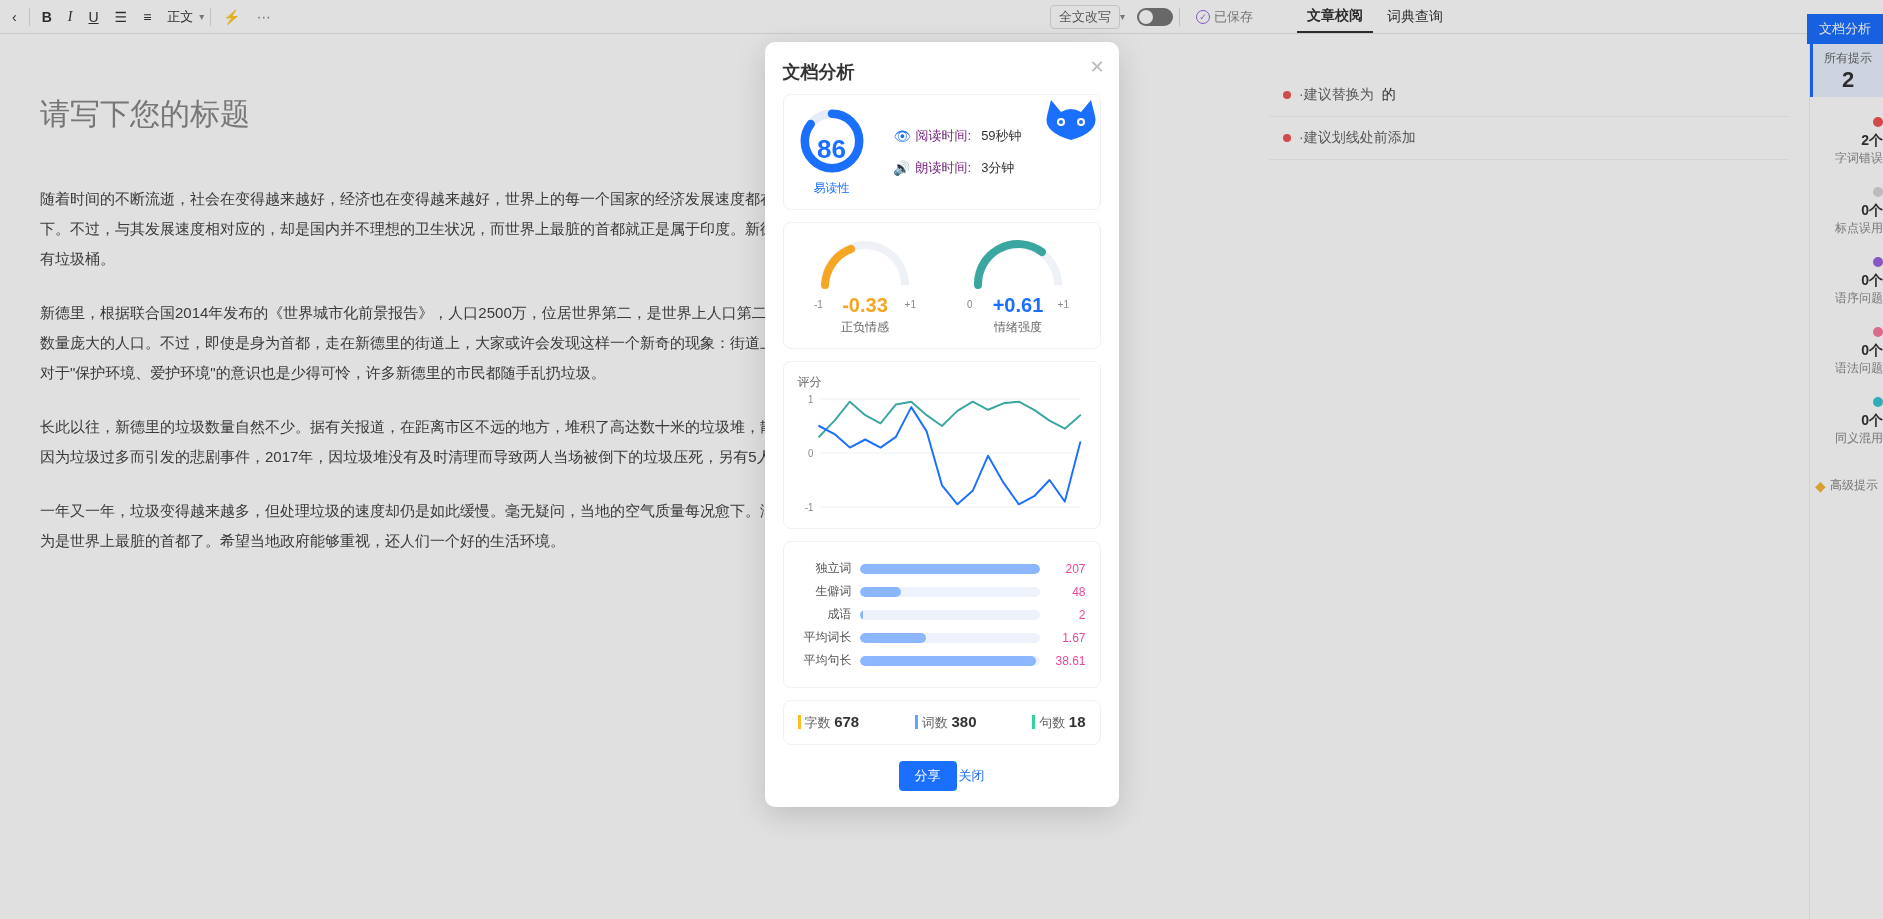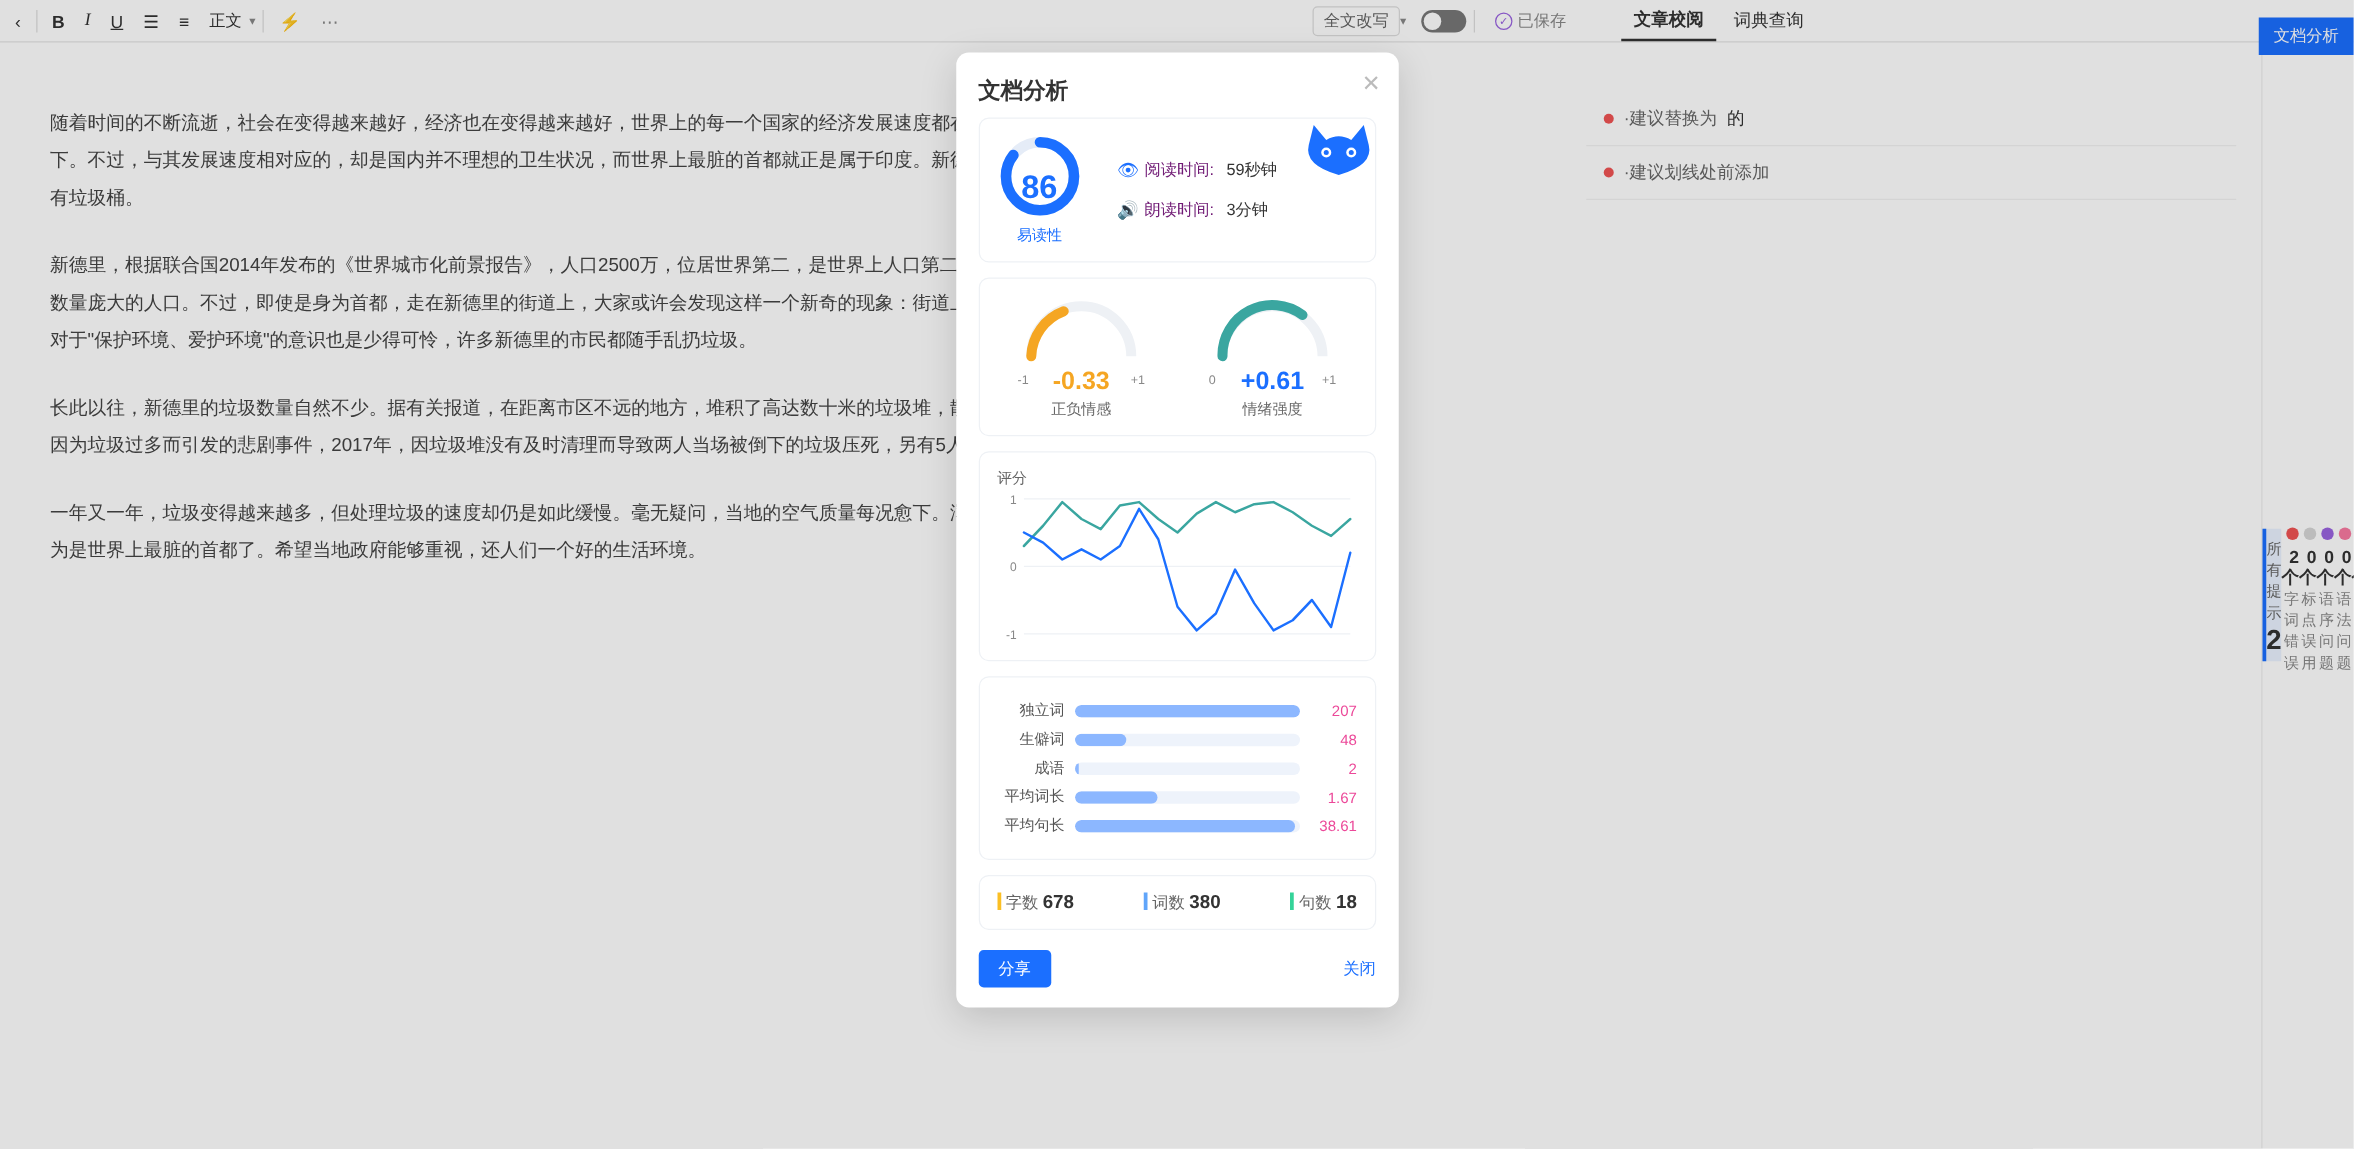--- a/index.html
+++ b/index.html
@@ -28,21 +28,21 @@
   .main { display: flex; height: calc(919px - 34px); }
   .editor { flex: 1; padding: 50px 40px; font-size: 15px; line-height: 2; color: #444; position: relative; }
   .editor .title { font-size: 30px; font-weight: 400; color: #888; margin-bottom: 40px; }
   .editor p { margin-bottom: 24px; max-width: 90%; }
 
   .suggest-col { width: 540px; padding: 40px 20px 20px 0; }
   .suggest-item { display: flex; align-items: center; gap: 8px; padding: 12px 14px; font-size: 14px; color: #666; border-bottom: 1px solid #f2f2f2; }
   .suggest-item .dot { width: 8px; height: 8px; background: #f05454; border-radius: 50%; flex-shrink: 0; }
   .suggest-item .kw { color: #333; }
 
-  .sidebar { width: 74px; background: #fff; border-left: 1px solid #eee; display: flex; flex-direction: row; align-items: center; padding-top: 8px; }
+  .sidebar { width: 74px; background: #fff; border-left: 1px solid #eee; display: flex; flex-direction: column; align-items: center; padding-top: 8px; }
   .sidebar .panel-head { text-align: center; background: #eaf2ff; width: 100%; padding: 8px 0 4px; margin-bottom: 10px; border-left: 3px solid #1b6fff; }
   .sidebar .panel-head .count { font-size: 22px; font-weight: 700; color: #333; }
   .sidebar .panel-head .lbl { font-size: 12px; color: #666; }
   .sidebar .item { text-align: right; padding: 10px 0; width: 100%; font-size: 12px; color: #888; }
   .sidebar .item .n { font-size: 14px; color: #333; font-weight: 700; }
   .sidebar .item .dot { width: 10px; height: 10px; border-radius: 50%; display: inline-block; margin-bottom: 2px; }
   .sidebar .adv { margin-top: 20px; font-size: 12px; color: #888; display: flex; align-items: center; gap: 4px; }
   .sidebar .adv .diamond { color: #f6b73c; font-size: 14px; }
 
   
@@ -84,21 +84,21 @@
   .bars .brow .btrack { flex: 1; height: 10px; background: #eef3fb; border-radius: 5px; position: relative; overflow: hidden; }
   .bars .brow .bfill { position: absolute; left: 0; top: 0; bottom: 0; background: #8cb7ff; border-radius: 5px; }
   .bars .brow .bval { width: 38px; text-align: right; color: #ec4899; }
 
   .stats-row { display: flex; justify-content: space-between; margin-top: 6px; font-size: 13px; color: #666; }
   .stats-row .pipe { width: 3px; height: 14px; display: inline-block; background: #fbbf24; margin-right: 4px; vertical-align: -2px; }
   .stats-row .s2 .pipe { background: #60a5fa; }
   .stats-row .s3 .pipe { background: #34d399; }
   .stats-row strong { color: #333; font-size: 15px; font-weight: 700; }
 
-  .modal-footer { display: flex; justify-content: space-between; gap: 2px; margin-top: 16px; }
+  .modal-footer { display: flex; justify-content: center; gap: 2px; margin-top: 16px; }
   .modal-footer .primary { background: #1b6fff; color: #fff; border: none; padding: 6px 16px; border-radius: 4px; font-size: 13px; cursor: pointer; }
   .modal-footer .link { background: none; border: none; color: #1b6fff; font-size: 13px; cursor: pointer; }
 </style>
 </head>
 <body>
 
 <div class="toolbar">
   <button class="btn">‹</button>
   <span class="sep"></span>
   <button class="btn bold">B</button>
@@ -121,20 +121,21 @@
     <span>已保存</span>
   </div>
   <div class="tab active">文章校阅</div>
   <div class="tab">词典查询</div>
   <span style="width:420px"></span>
 </div>
 <button class="analyze-btn">文档分析</button>
 
 <div class="main">
   <div class="editor">
+    <div class="title">请写下您的标题</div>
     <p>随着时间的不断流逝，社会在变得越来越好，经济也在变得越来越好，世界上的每一个国家的经济发展速度都在加快。而发展速度较为迅速的印度，自然也不在话下。不过，与其发展速度相对应的，却是国内并不理想的卫生状况，而世界上最脏的首都就正是属于印度。新德里这个人口2500万的超级大城市，街道上却几乎没有垃圾桶。</p>
     <p>新德里，根据联合国2014年发布的《世界城市化前景报告》，人口2500万，位居世界第二，是世界上人口第二多的城市。这个在世界冉冉升起的城市新星，有着数量庞大的人口。不过，即使是身为首都，走在新德里的街道上，大家或许会发现这样一个新奇的现象：街道上几乎见不到垃圾桶的踪迹。不仅如此，这里的居民对于"保护环境、爱护环境"的意识也是少得可怜，许多新德里的市民都随手乱扔垃圾。</p>
     <p>长此以往，新德里的垃圾数量自然不少。据有关报道，在距离市区不远的地方，堆积了高达数十米的垃圾堆，散发着垃圾发出的恶臭味道。除此之外，还有这一件因为垃圾过多而引发的悲剧事件，2017年，因垃圾堆没有及时清理而导致两人当场被倒下的垃圾压死，另有5人受伤。很难想象，这竟是首都会发生的事情。</p>
     <p>一年又一年，垃圾变得越来越多，但处理垃圾的速度却仍是如此缓慢。毫无疑问，当地的空气质量每况愈下。浑浊的空气味道，发黄的河流，也难怪新德里会被评为是世界上最脏的首都了。希望当地政府能够重视，还人们一个好的生活环境。</p>
   </div>
 
   <div class="suggest-col">
     <div class="suggest-item">
       <span class="dot"></span>
       <span>·建议替换为</span>

